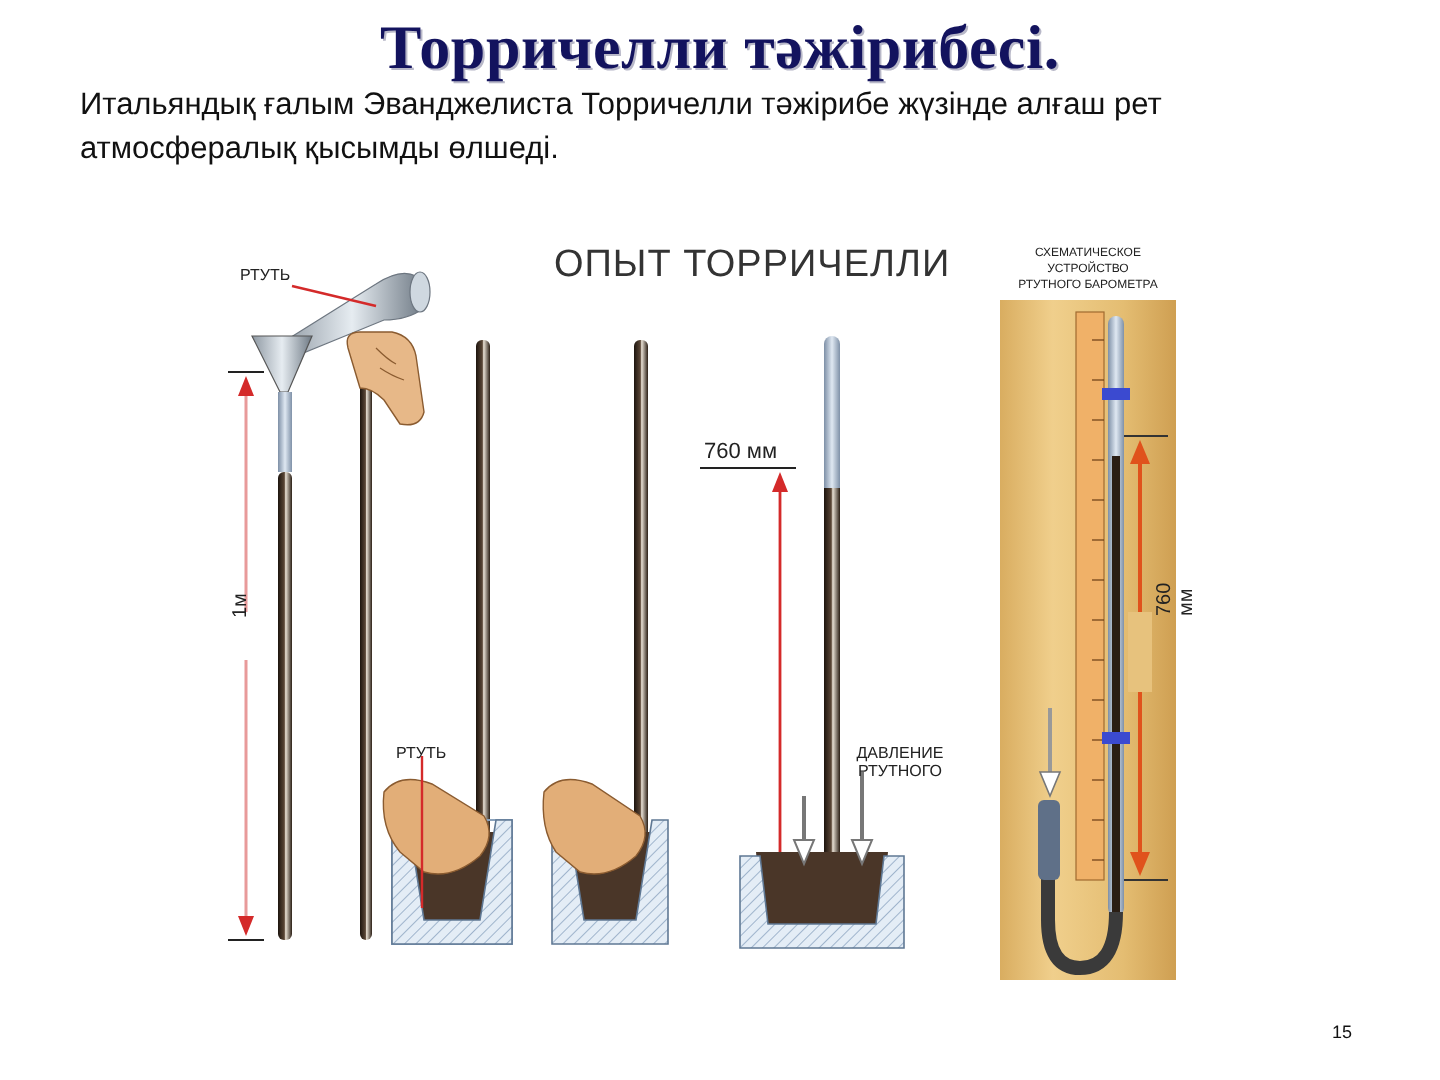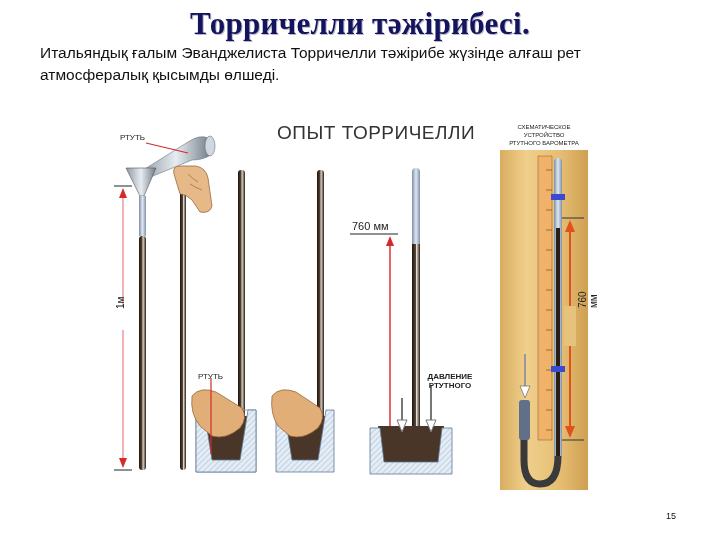--- a/index.html
+++ b/index.html
@@ -144,21 +144,21 @@
       <rect x="464" y="196" width="12" height="40" fill="#e7c27d"></rect>
     </g>
   </svg>
 
   <div class="fig-title">ОПЫТ ТОРРИЧЕЛЛИ</div>
 
   <div class="lbl" style="left:20px;top:23px;">РТУТЬ</div>
   <div class="lbl-plain" style="left:15px;top:199px;transform:rotate(-90deg);transform-origin:left top;font-size:10px;">1м</div>
   <div class="lbl" style="left:98px;top:262px;">РТУТЬ</div>
   <div class="lbl-plain" style="left:252px;top:110px;">760 мм</div>
-  <div class="lbl" style="left:324px;top:262px;text-align:center;width:52px;font-weight:bold;">
+  <div class="lbl" style="left:324px;top:262px;text-align:center;width:52px;font-weight:normal;">
     <span>ДАВЛЕНИЕ</span><br>
     <span>РТУТНОГО</span>
   </div>
 
   <div class="baro-caption">
     <span>СХЕМАТИЧЕСКОЕ</span><br>
     <span>УСТРОЙСТВО</span><br>
     <span>РТУТНОГО БАРОМЕТРА</span>
   </div>
   <div class="lbl-plain" style="left:477px;top:198px;transform:rotate(-90deg);transform-origin:left top;font-size:10px;">760 мм</div>

